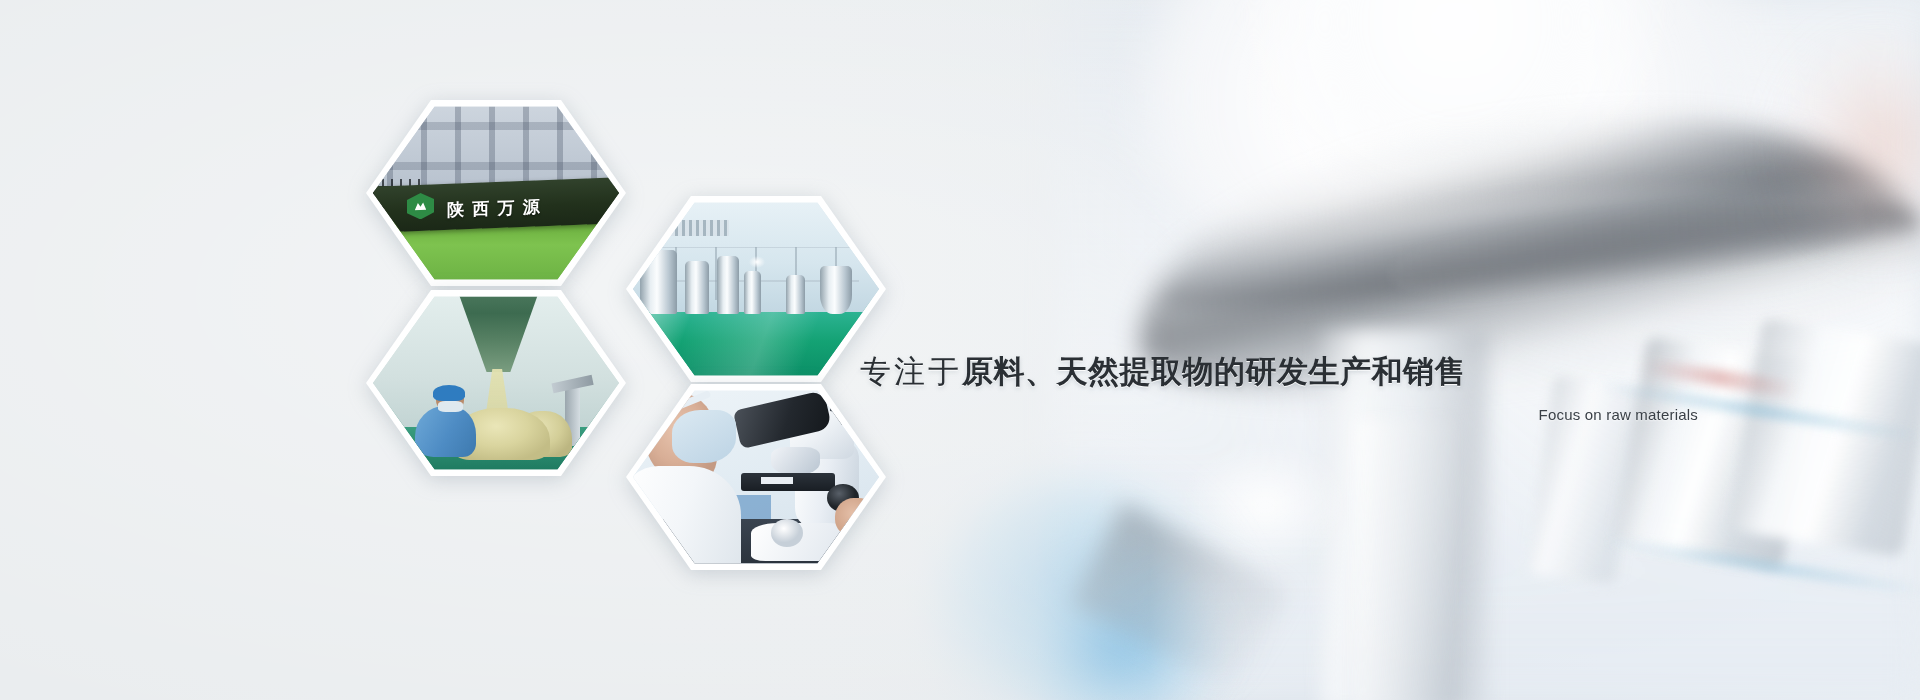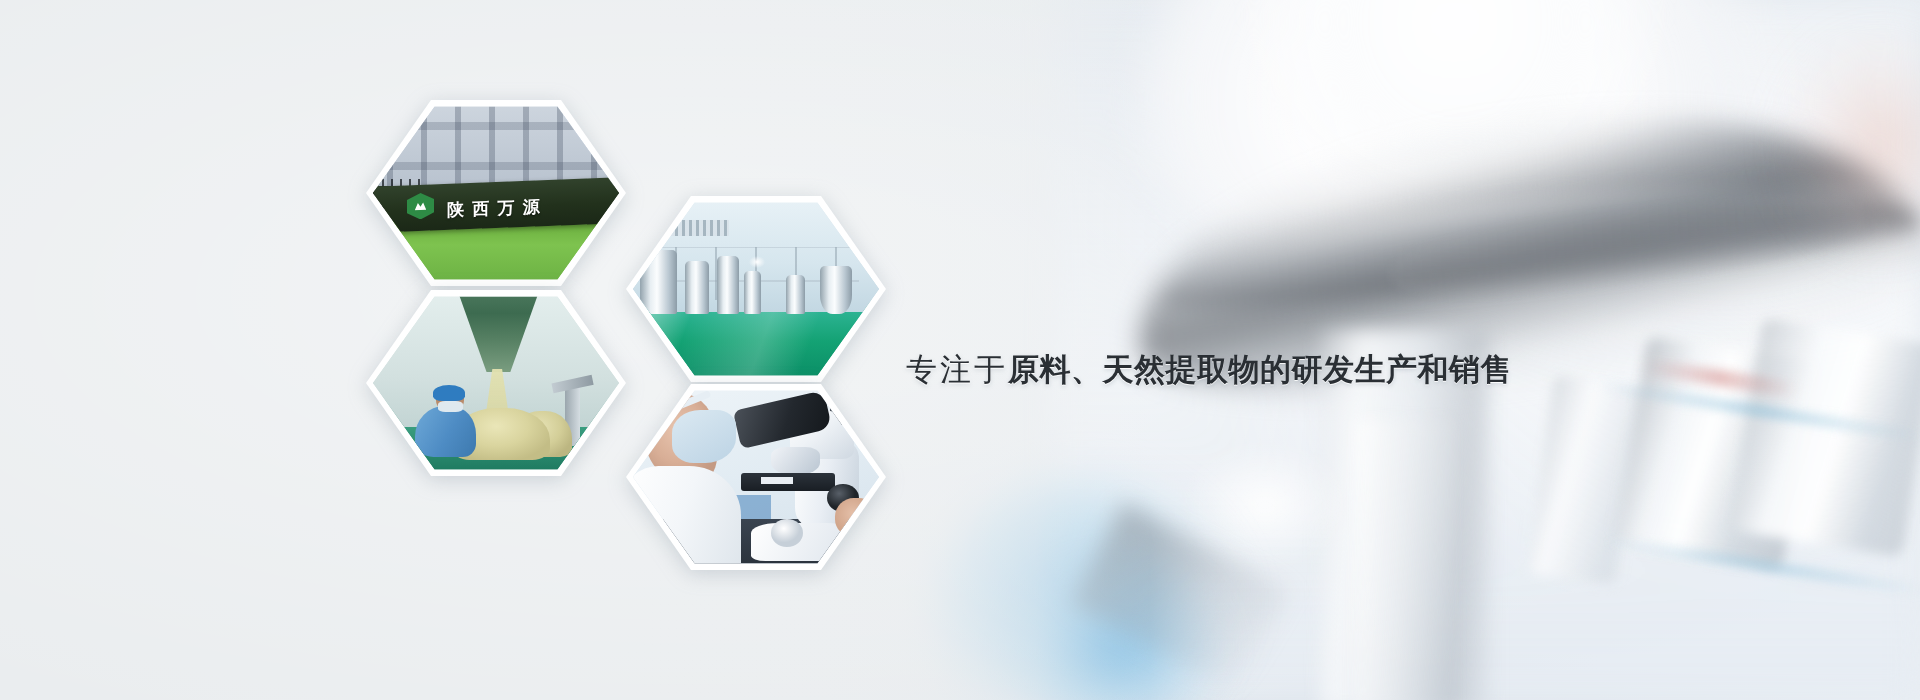--- a/index.html
+++ b/index.html
@@ -475,23 +475,22 @@
     position:absolute; left:860px; top:352px; width:860px;
     text-align:right;
   }
   .headline {
     font-size:31px;
     line-height:1.28;
     color:#2a2f34;
     letter-spacing:1.2px;
     white-space:nowrap;
     text-align:left;
-    font-family:Liberation Mono, monospace;
+    font-family:Liberation Serif, serif;
     text-shadow:0 1px 0 rgba(255,255,255,.85), 0 2px 4px rgba(160,170,180,.45);
-    margin-left:46px;
   }
   .headline .hl-light { font-weight:400; letter-spacing:3px; }
   .headline .hl-bold  { font-weight:700; letter-spacing:.5px; }
 
   .sub {
     font-size:15px;
     color:#3a4047;
     letter-spacing:.2px;
     white-space:nowrap;
     text-shadow:0 1px 2px rgba(255,255,255,.7);
@@ -603,15 +602,16 @@
           <div class="strap"></div>
           <div class="hand"></div>
         </div>
       </div>
     </div>
 
   </div>
 
   <div class="text-block">
     <div class="headline"><span class="hl-light">专注于</span><span class="hl-bold">原料、天然提取物的研发生产和销售</span></div>
+    <div class="sub sub1">Focus on raw materials</div>
   </div>
 
 </div>
 
 </body></html>

